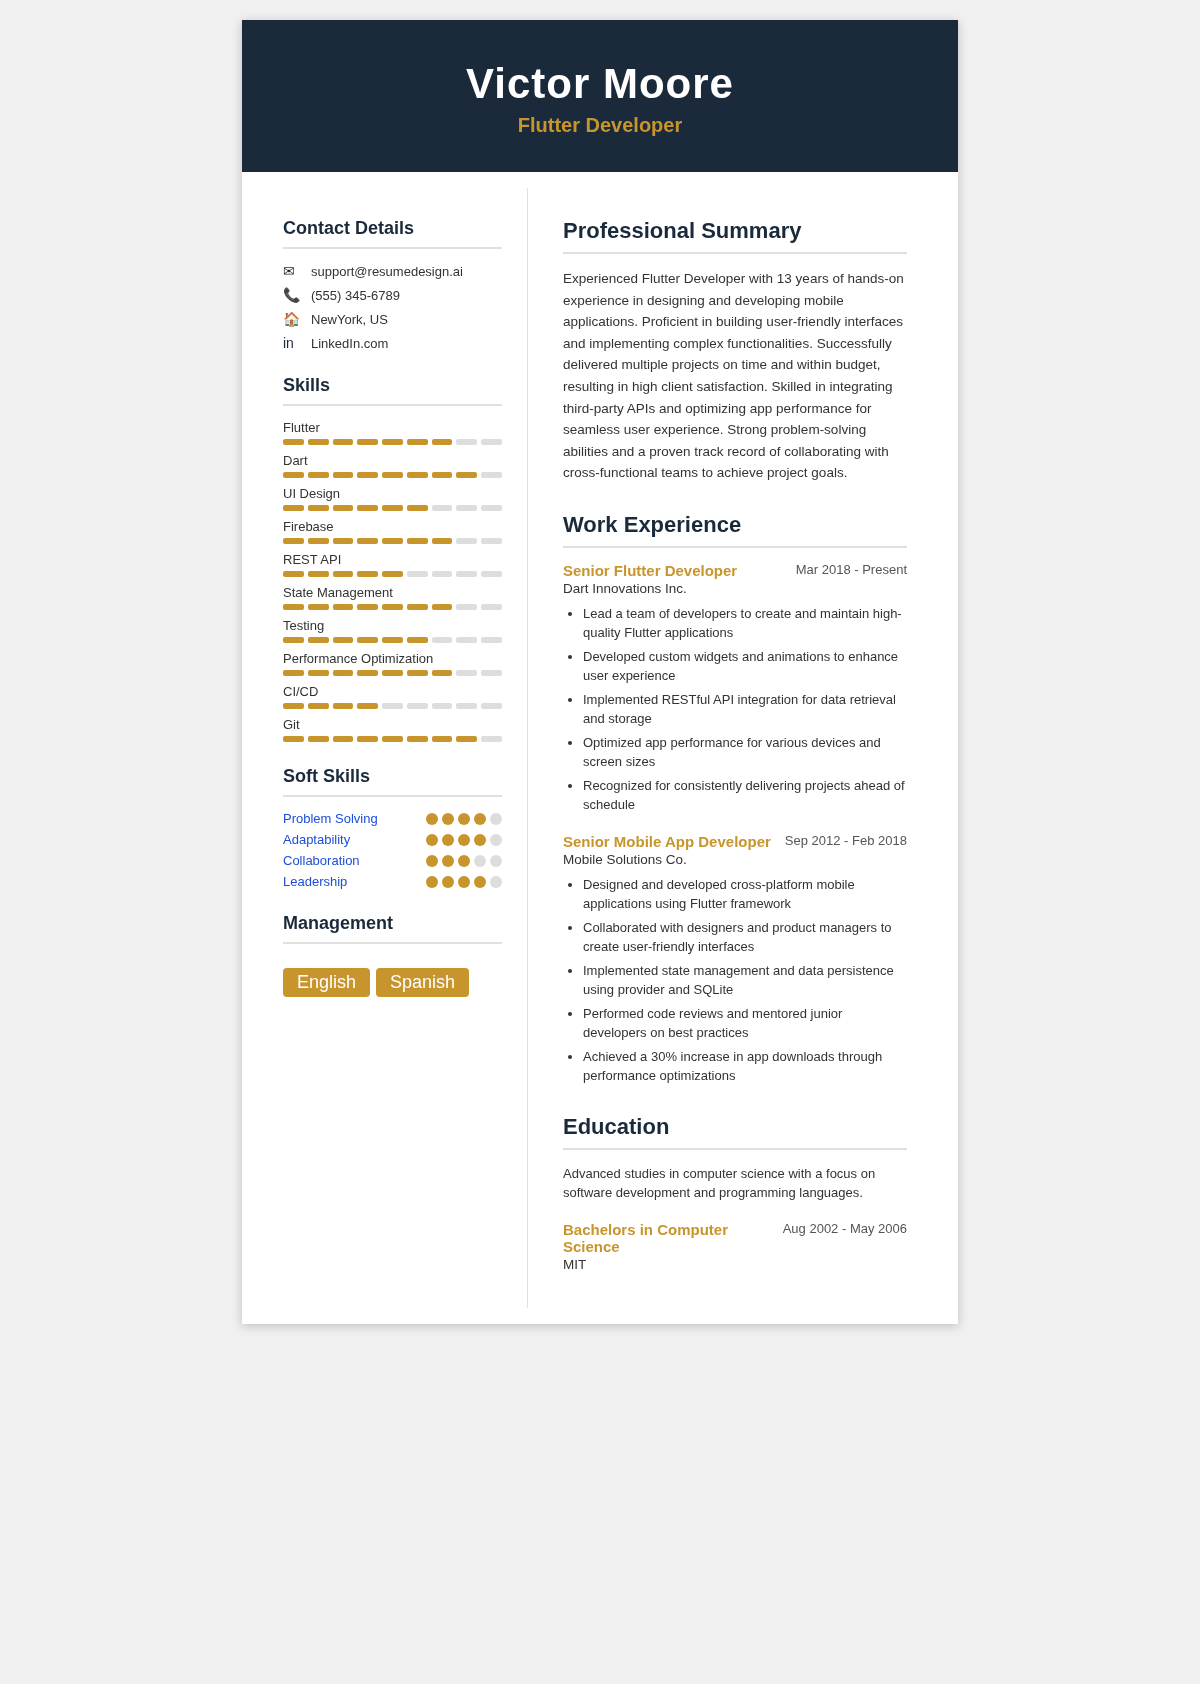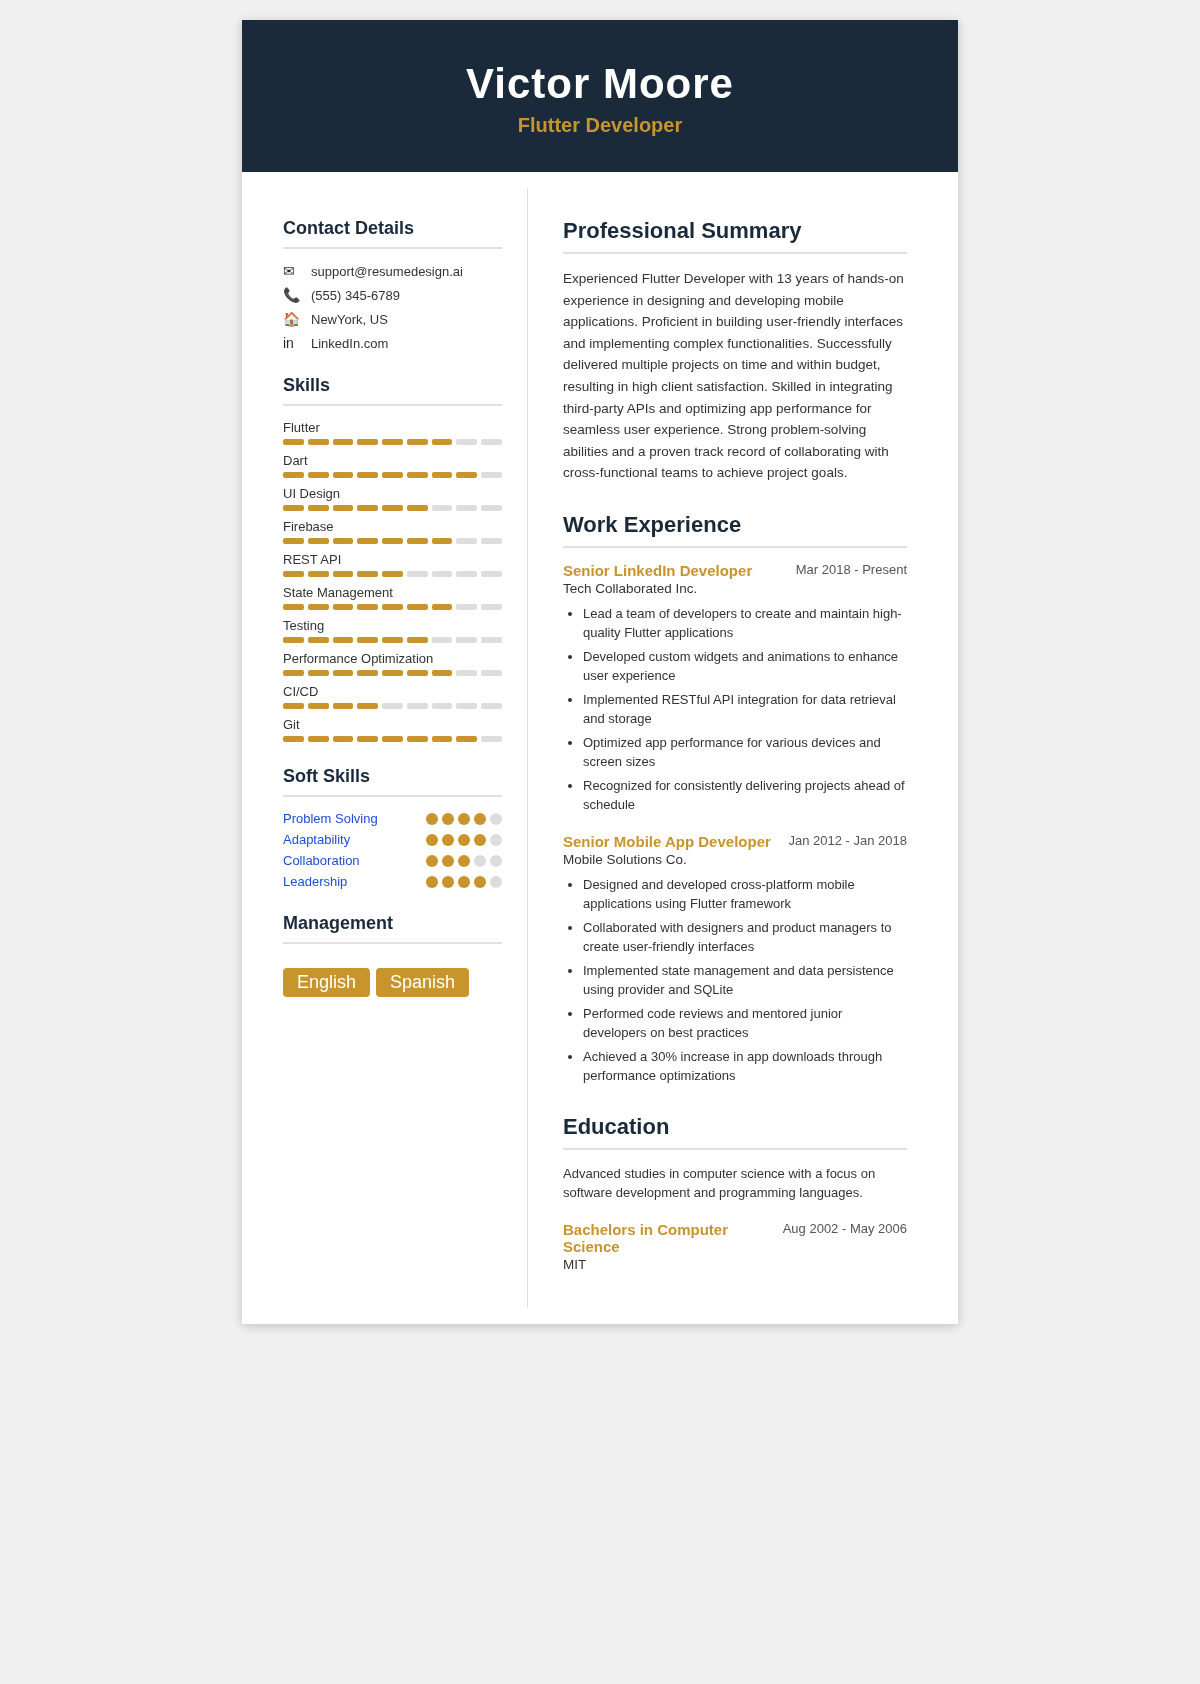--- a/index.html
+++ b/index.html
@@ -420,36 +420,36 @@
 
       <div class="main-section-title">Professional Summary</div>
       <hr class="main-divider">
       <p class="summary-text">Experienced Flutter Developer with 13 years of hands-on experience in designing and developing mobile applications. Proficient in building user-friendly interfaces and implementing complex functionalities. Successfully delivered multiple projects on time and within budget, resulting in high client satisfaction. Skilled in integrating third-party APIs and optimizing app performance for seamless user experience. Strong problem-solving abilities and a proven track record of collaborating with cross-functional teams to achieve project goals.</p>
 
       <div class="main-section-title">Work Experience</div>
       <hr class="main-divider">
       <div id="jobs-container">
           <div>
             <div class="job-header">
-              <div class="job-title">Senior LinkedIn Developer</div>
+              <div class="job-title">Senior Flutter Developer</div>
               <div class="job-dates">Mar 2018 - Present</div>
             </div>
-            <div class="job-company">Tech Collaborated Inc.</div>
+            <div class="job-company">Dart Innovations Inc.</div>
             <ul class="job-bullets">
               <li>Lead a team of developers to create and maintain high-quality Flutter applications</li>
               <li>Developed custom widgets and animations to enhance user experience</li>
               <li>Implemented RESTful API integration for data retrieval and storage</li>
               <li>Optimized app performance for various devices and screen sizes</li>
               <li>Recognized for consistently delivering projects ahead of schedule</li>
             </ul>
           </div>
           <div>
             <div class="job-header">
               <div class="job-title">Senior Mobile App Developer</div>
-              <div class="job-dates">Jan 2012 - Jan 2018</div>
+              <div class="job-dates">Sep 2012 - Feb 2018</div>
             </div>
             <div class="job-company">Mobile Solutions Co.</div>
             <ul class="job-bullets">
               <li>Designed and developed cross-platform mobile applications using Flutter framework</li>
               <li>Collaborated with designers and product managers to create user-friendly interfaces</li>
               <li>Implemented state management and data persistence using provider and SQLite</li>
               <li>Performed code reviews and mentored junior developers on best practices</li>
               <li>Achieved a 30% increase in app downloads through performance optimizations</li>
             </ul>
           </div>

